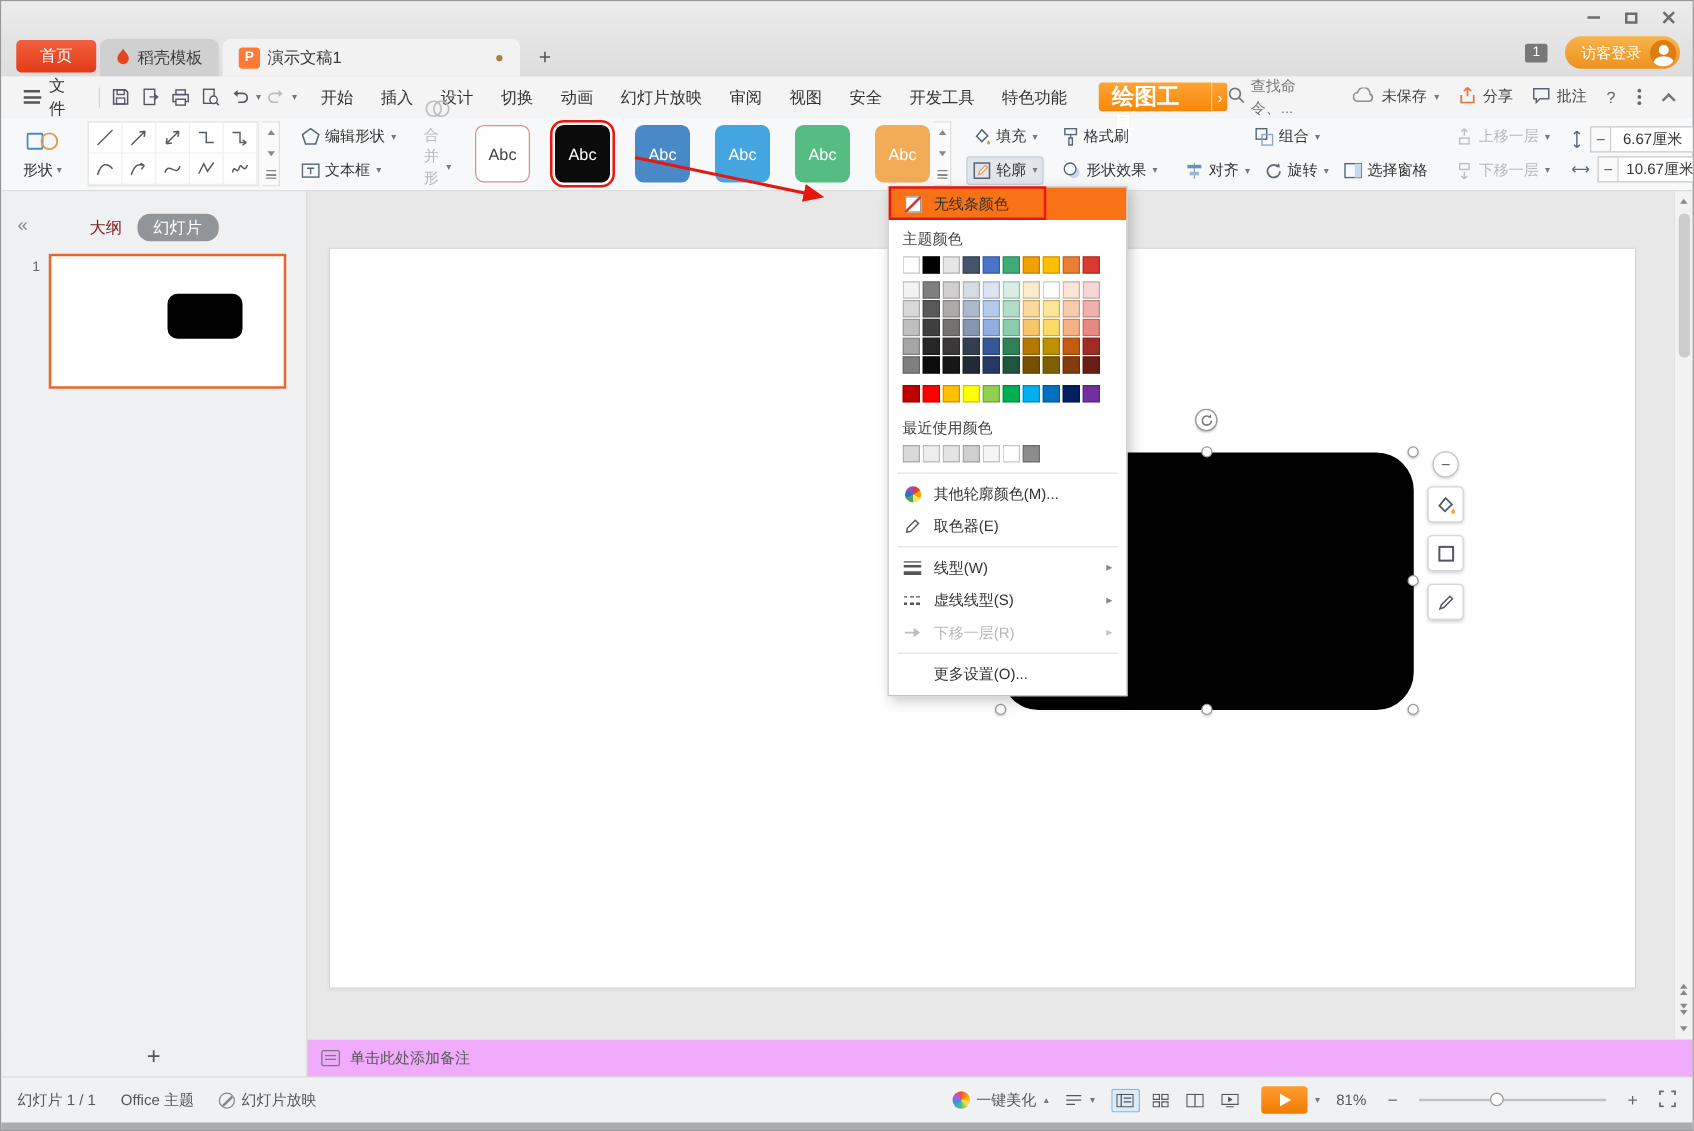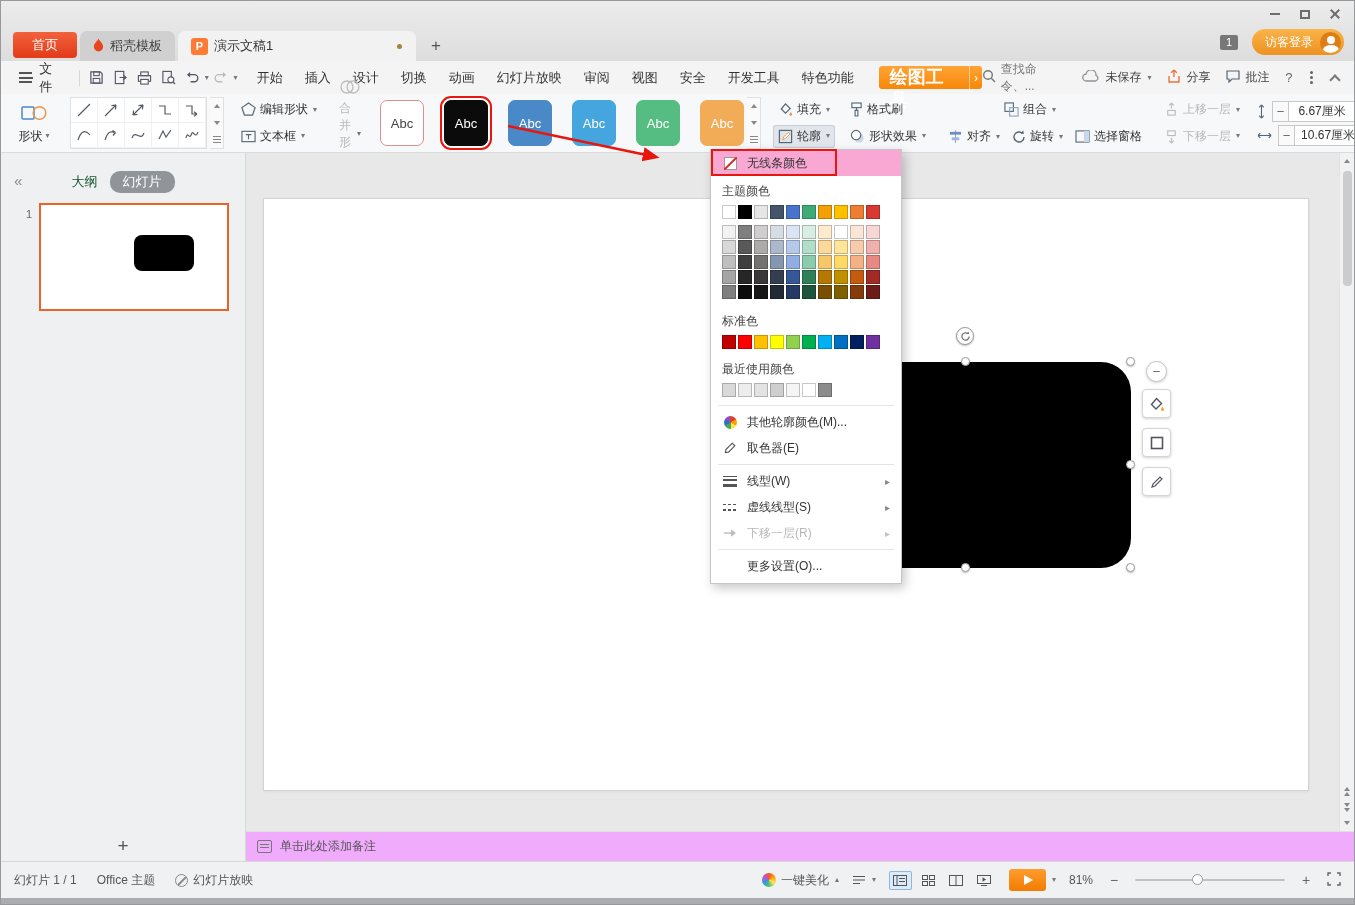--- a/index.html
+++ b/index.html
@@ -77,21 +77,21 @@
 .spin{display:flex;align-items:center}
 .sbtn{width:17px;height:21px;border:1px solid #c8c8c8;background:#fafafa;color:#666;display:flex;align-items:center;justify-content:center;font-size:13px}
 .sval{width:66px;height:21px;border-top:1px solid #c8c8c8;border-bottom:1px solid #c8c8c8;background:#fff;display:flex;align-items:center;justify-content:center;font-size:12px}
 .ic{display:flex;align-items:center;justify-content:center}
 
 
 .mainrow{display:flex;height:678px}
 .sidebar{width:245px;background:#eff0f1;border-right:1px solid #d8d8d8;position:relative}
 .collapse{position:absolute;left:13px;top:19px;color:#888;font-size:15px}
 .panel-tabs{position:absolute;left:0;right:0;top:18px;display:flex;align-items:center;justify-content:center;gap:12px}
-.ptab{color:#14532d;font-size:13px}
+.ptab{color:#7f1d1d;font-size:13px}
 .ptab.pill{background:#90959a;color:#fff;border-radius:10px;padding:2px 13px}
 .thumb-area{position:absolute;top:50px;left:0;display:flex}
 .thumb-num{width:38px;text-align:right;padding-right:7px;color:#666;font-size:11px;padding-top:5px}
 .thumb{width:190px;height:108px;background:#fff;border:2px solid #e8642c;position:relative}
 .thumb-shape{position:absolute;left:93px;top:30px;width:60px;height:36px;background:#000;border-radius:8px}
 .canvas{position:relative;flex:1;background:#e8e8e8;overflow:hidden}
 .slide{position:absolute;left:17px;top:45px;width:1046px;height:593px;background:#fff;border:1px solid #d3d3d3;box-shadow:0 1px 3px rgba(0,0,0,.06)}
 .shape{position:absolute;left:555px;top:209px;width:330px;height:206px;background:#000;border-radius:30px}
 .handle{position:absolute;width:9px;height:9px;border-radius:50%;background:#fff;border:1px solid #9a9a9a;box-shadow:0 1px 2px rgba(0,0,0,.25)}
 .rot{position:absolute;left:710px;top:174px;width:18px;height:18px;border-radius:50%;background:#fff;border:1px solid #9a9a9a;display:flex;align-items:center;justify-content:center;box-shadow:0 1px 2px rgba(0,0,0,.25)}
@@ -121,21 +121,21 @@
 .playbtn{width:37px;height:22px;border-radius:3px;background:linear-gradient(#ff9c30,#f27c00);display:flex;align-items:center;justify-content:center}
 .play-tri{width:0;height:0;border-left:9px solid #fff;border-top:5.5px solid transparent;border-bottom:5.5px solid transparent;margin-left:2px}
 .zbtn{width:16px;text-align:center;color:#666;font-size:14px}
 .slider{width:150px;height:2px;background:#c2c2c2;position:relative;border-radius:1px}
 .slider-handle{position:absolute;left:38%;top:-5px;width:11px;height:11px;border-radius:50%;background:#fdfdfd;border:1px solid #9b9b9b}
 .bottomstrip{height:8px;background:#aaadb0}
 
 
 .dropdown{position:absolute;left:709px;top:148px;width:192px;background:#fff;border:1px solid #c5c5c5;box-shadow:3px 4px 10px rgba(0,0,0,.22);z-index:40;padding-bottom:4px}
 .dd-item{position:relative;display:flex;align-items:center;gap:9px;height:26px;padding:0 11px;font-size:12px;color:#333}
-.dd-item.hl{background:#f9a8d4}
+.dd-item.hl{background:#f97316}
 .dd-label{padding:7px 11px 3px;color:#444;font-size:12px}
 .swrow{display:flex;gap:2px;padding:2px 11px 5px}
 .tintgrid{display:grid;grid-template-columns:repeat(10,14px);column-gap:2px;row-gap:1px;padding:1px 11px 7px}
 .swatch{width:14px;height:14px;box-shadow:inset 0 0 0 1px rgba(0,0,0,.22);cursor:default}
 .dd-sep{height:1px;background:#e4e4e4;margin:3px 7px}
 .sub{margin-left:auto;color:#888;font-size:10px}
 .sub.dis{color:#c4c4c4}
 .mi{width:16px;display:flex;align-items:center;justify-content:center;flex:none}
 .ic-noline{width:13px;height:13px;background:#fff;box-shadow:inset 0 0 0 1px #9a9a9a;position:relative;overflow:hidden}
 .ic-noline::before{content:"";position:absolute;left:-3px;top:5.5px;width:20px;height:2px;background:#d0342c;transform:rotate(-45deg)}
@@ -800,21 +800,20 @@
         <div class="swatch" style="background: rgb(12, 12, 12);"></div>
         <div class="swatch" style="background: rgb(22, 22, 22);"></div>
         <div class="swatch" style="background: rgb(34, 42, 53);"></div>
         <div class="swatch" style="background: rgb(36, 58, 101);"></div>
         <div class="swatch" style="background: rgb(31, 85, 60);"></div>
         <div class="swatch" style="background: rgb(121, 80, 2);"></div>
         <div class="swatch" style="background: rgb(127, 96, 0);"></div>
         <div class="swatch" style="background: rgb(132, 60, 12);"></div>
         <div class="swatch" style="background: rgb(108, 29, 24);"></div>
       </div>
-    <div class="dd-label">标准色</div>
     <div class="swrow">
         <div class="swatch" style="background: rgb(192, 0, 0);"></div>
         <div class="swatch" style="background: rgb(255, 0, 0);"></div>
         <div class="swatch" style="background: rgb(255, 192, 0);"></div>
         <div class="swatch" style="background: rgb(255, 255, 0);"></div>
         <div class="swatch" style="background: rgb(146, 208, 80);"></div>
         <div class="swatch" style="background: rgb(0, 176, 80);"></div>
         <div class="swatch" style="background: rgb(0, 176, 240);"></div>
         <div class="swatch" style="background: rgb(0, 112, 192);"></div>
         <div class="swatch" style="background: rgb(0, 32, 96);"></div>

